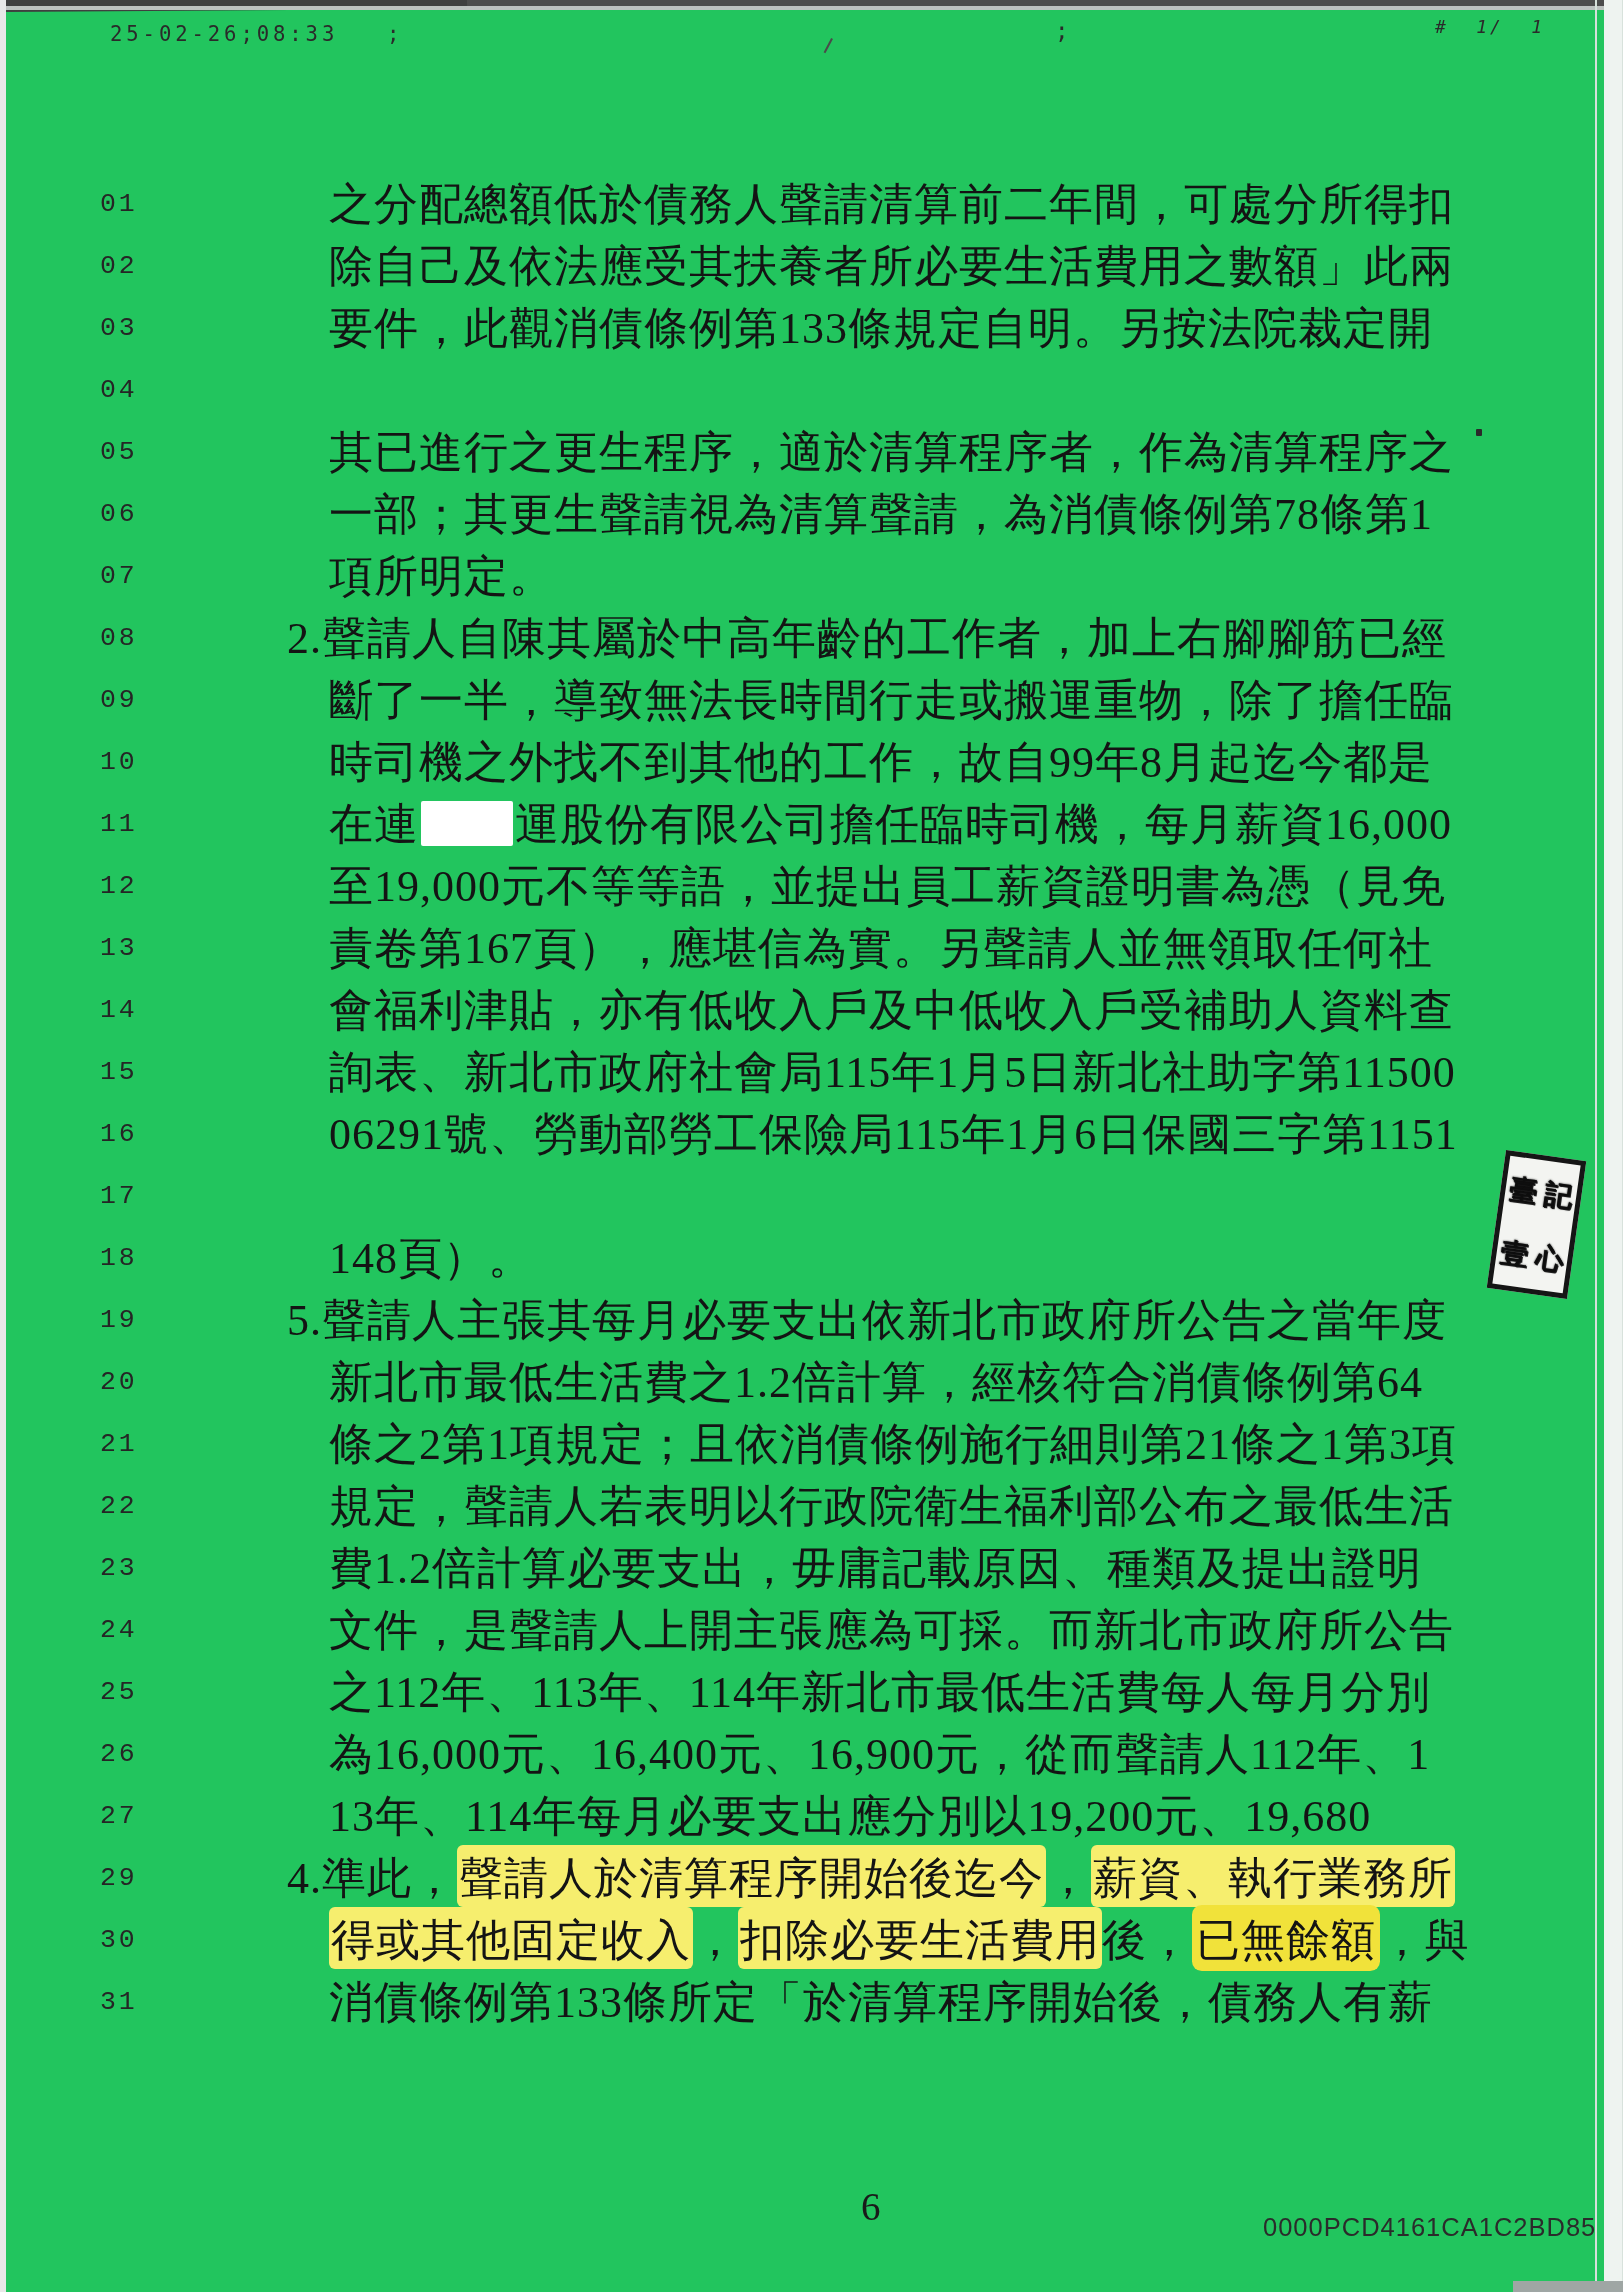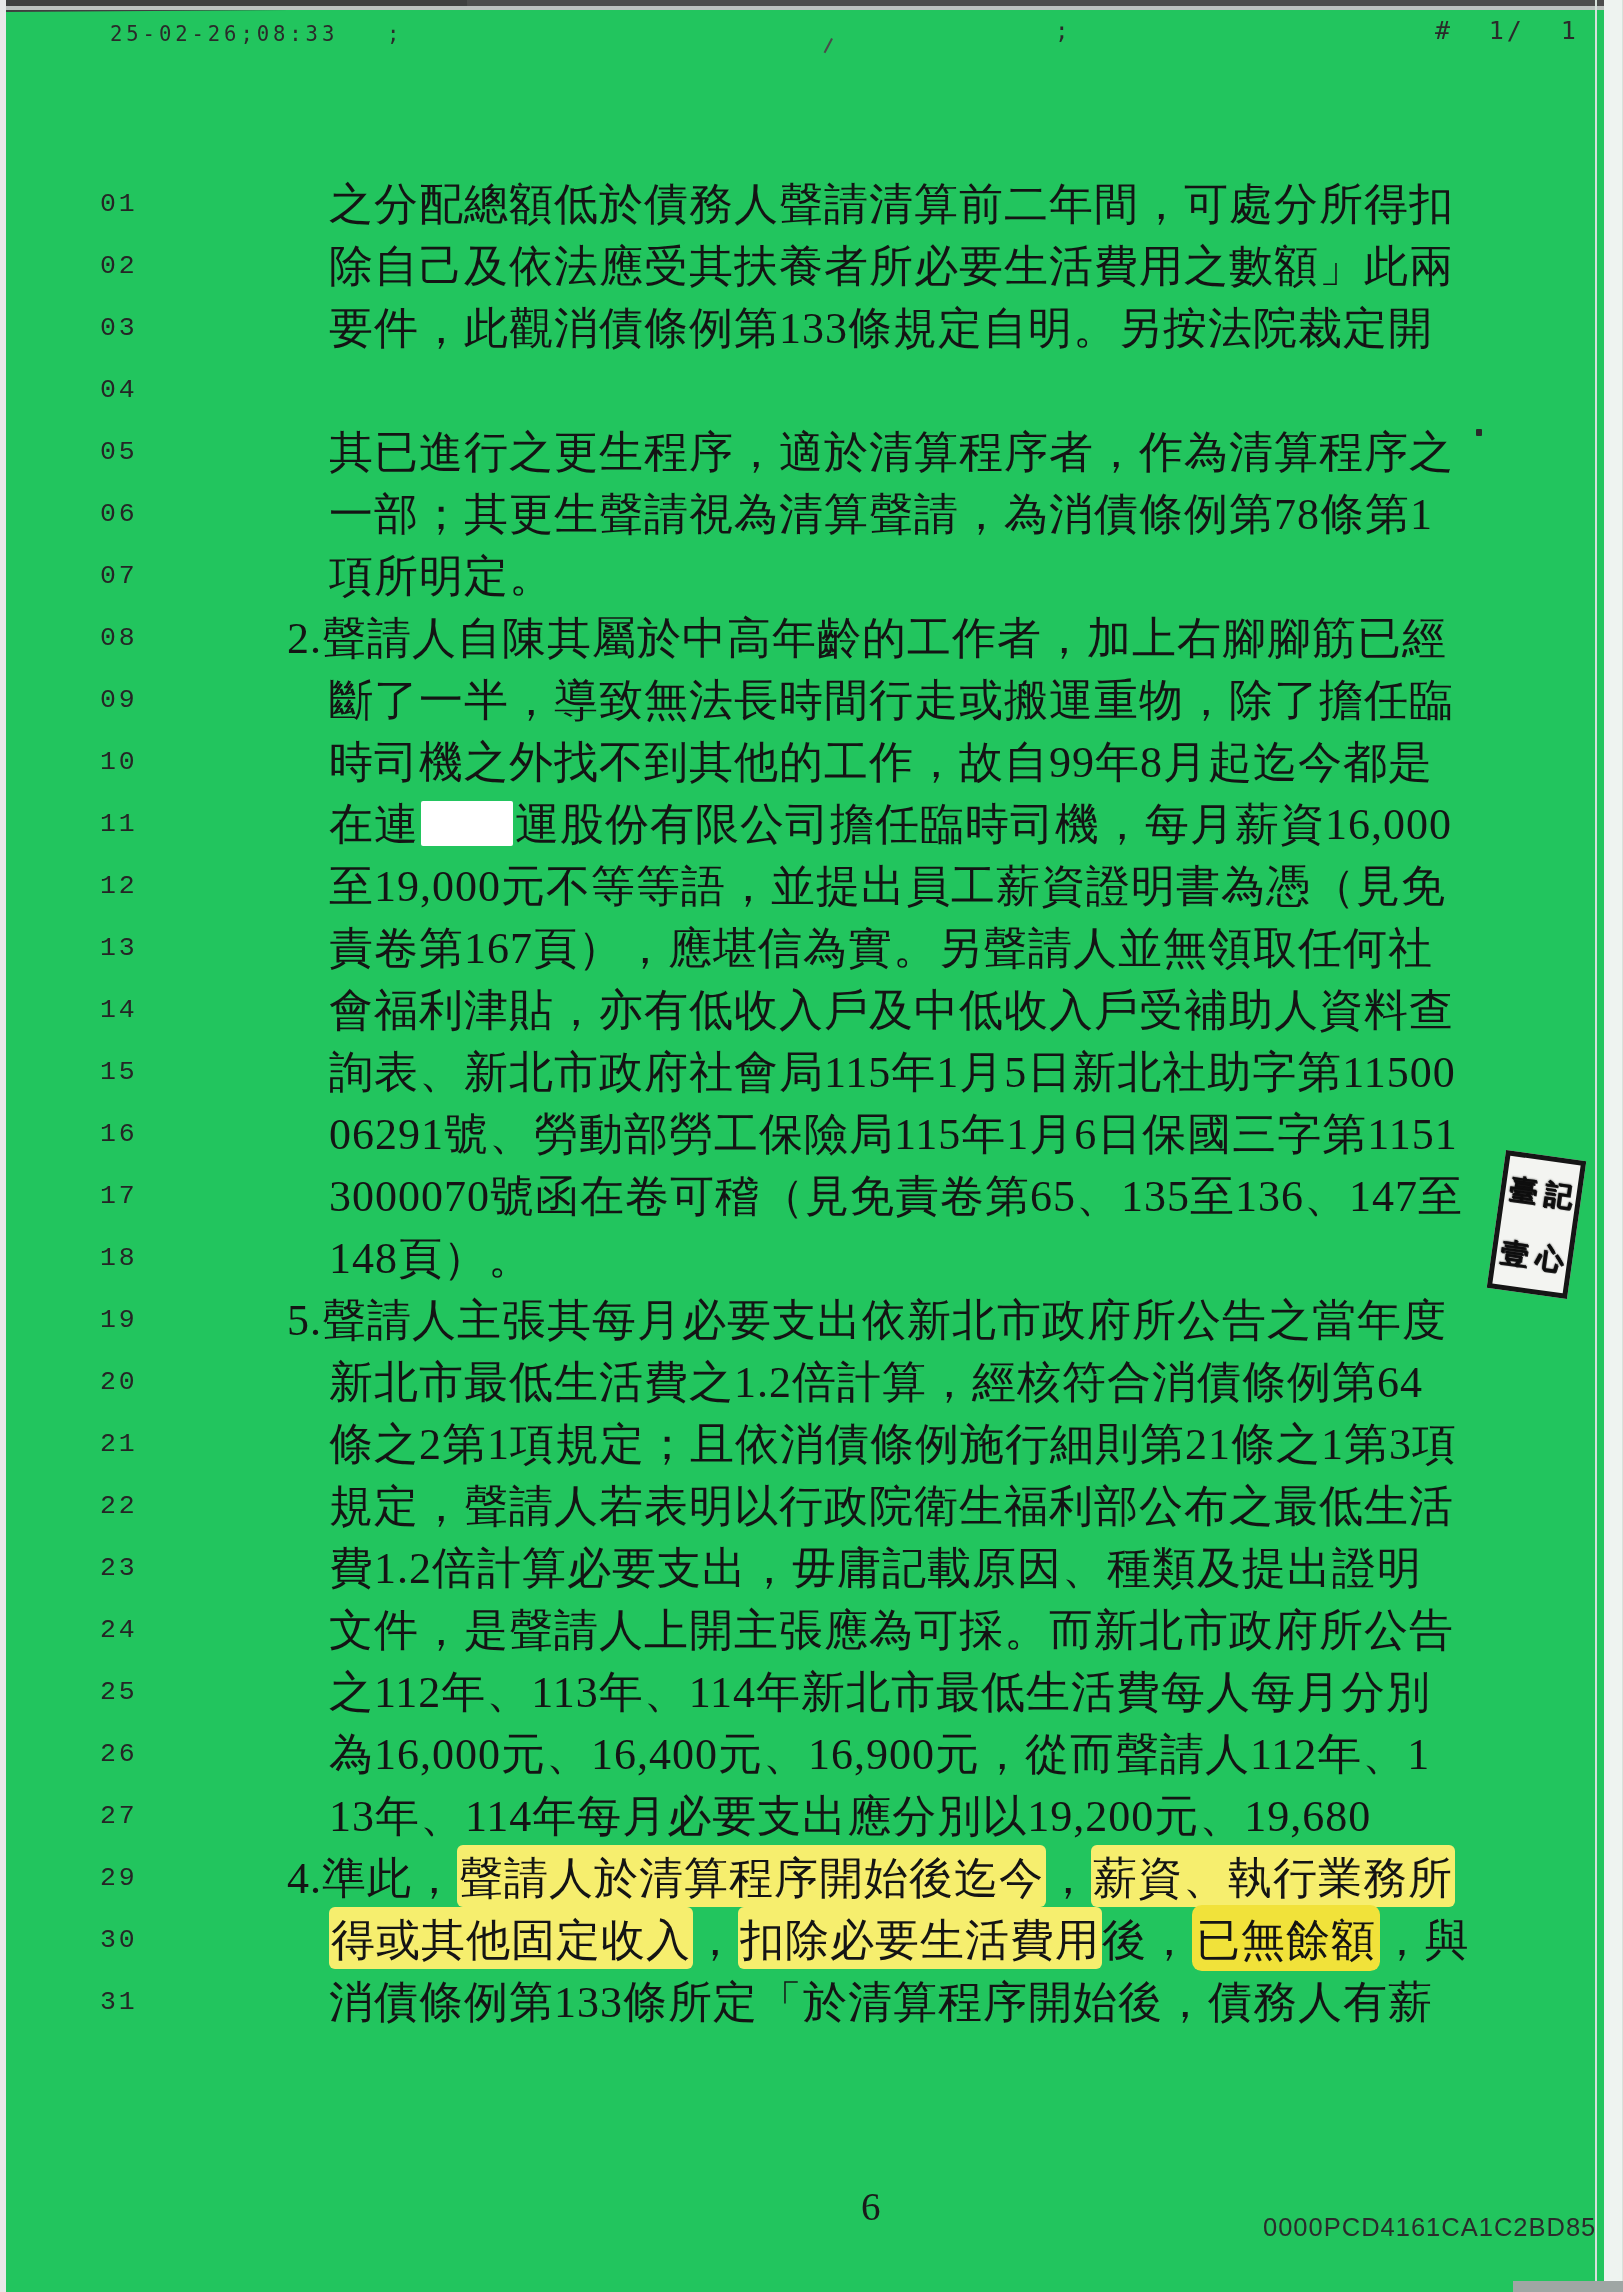--- a/index.html
+++ b/index.html
@@ -19,21 +19,21 @@
   .corner-br  { position:absolute; left:1507px; top:2281px; width:116px; height:11.8px; background:#9fa6a4; }
   .tick1 { position:absolute; left:821px; top:39px; width:5.9px; height:15.7px;
            border-left:2.9px solid #4a4a4a; transform:rotate(28deg); }
   .tick2 { position:absolute; left:1470px; top:429px; width:5.9px; height:6.9px; background:#2a2a2a; border-radius:1px; }
 
   
   .hdr { position:absolute; font-family:"DejaVu Sans Mono","Liberation Mono",monospace;
          color:#2a2a2a; white-space:pre; }
   .timestamp { left:104px; top:21.6px; font-size:20.6px; letter-spacing:3.9px; }
   .mid-mark  { left:1049px; top:17.6px; font-size:22.5px; }
-  .page-indicator { left:1429px; top:15.7px; font-size:25px; letter-spacing:2.9px; }
+  .page-indicator { left:1429px; top:15.7px; font-size:18px; letter-spacing:2.9px;font-style:italic; }
 
   
   .doc { position:absolute; top:173px; left:0; width:1623px; }
   .row { position:relative; height:62px; display:flex; align-items:center; }
   .ln  { position:absolute; left:94px; top:50%; transform:translateY(-50%);
          font-family:Liberation Mono, monospace; font-size:26.5px;
          color:#252525; letter-spacing:2.9px; }
   .txt { margin-left:323px; font-size:44px; font-weight:500; letter-spacing:1px;
          white-space:pre; color:#141414; }
   .item .txt { margin-left:281px; }
@@ -141,21 +141,20 @@
     <div class="row">
         <span class="ln">15</span>
         <span class="txt">詢表、新北市政府社會局115年1月5日新北社助字第11500</span>
       </div>
     <div class="row">
         <span class="ln">16</span>
         <span class="txt">06291號、勞動部勞工保險局115年1月6日保國三字第1151</span>
       </div>
     <div class="row">
         <span class="ln">17</span>
-        <span class="txt">3000070號函在卷可稽（見免責卷第65、135至136、147至</span>
       </div>
     <div class="row">
         <span class="ln">18</span>
         <span class="txt">148頁）。</span>
       </div>
     <div class="row item">
         <span class="ln">19</span>
         <span class="txt">5.聲請人主張其每月必要支出依新北市政府所公告之當年度</span>
       </div>
     <div class="row">

